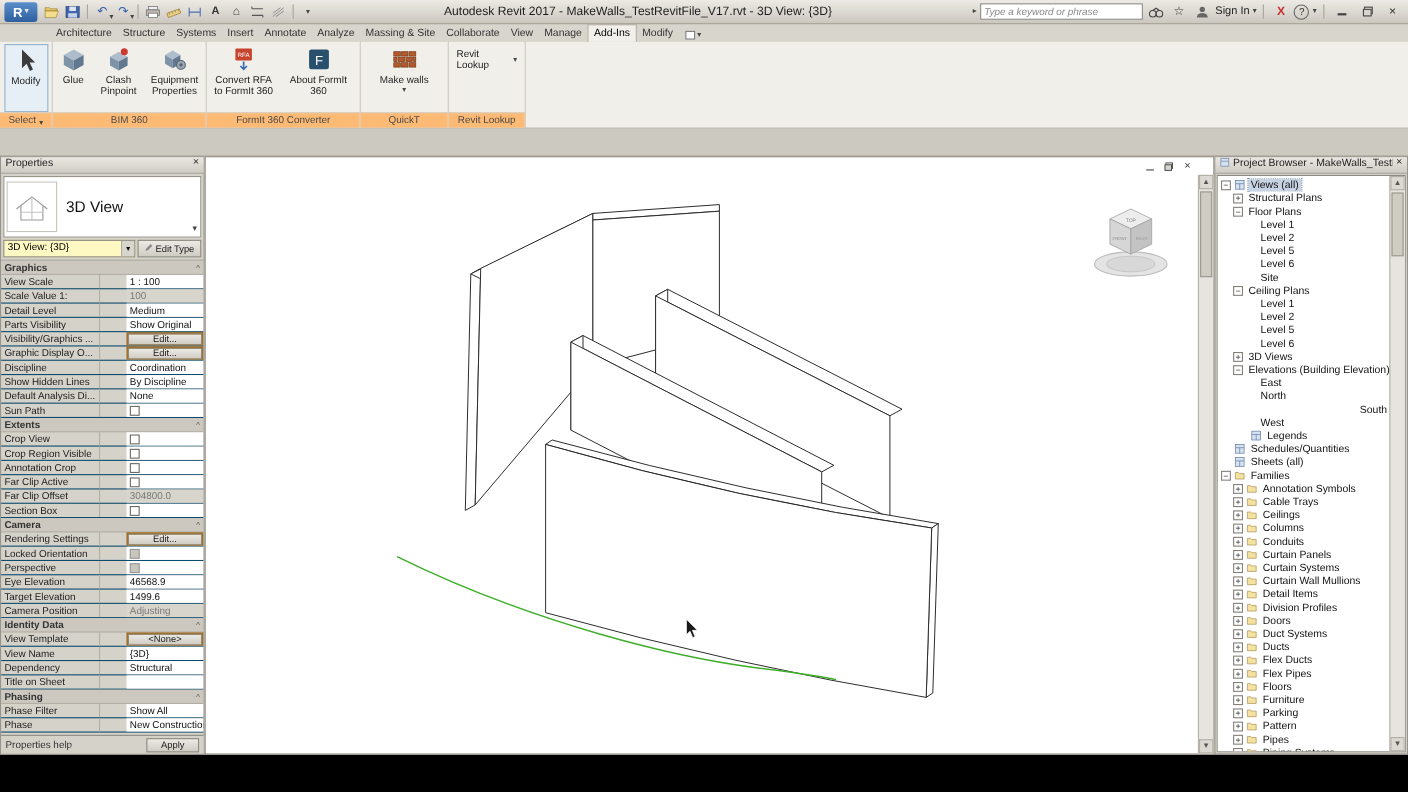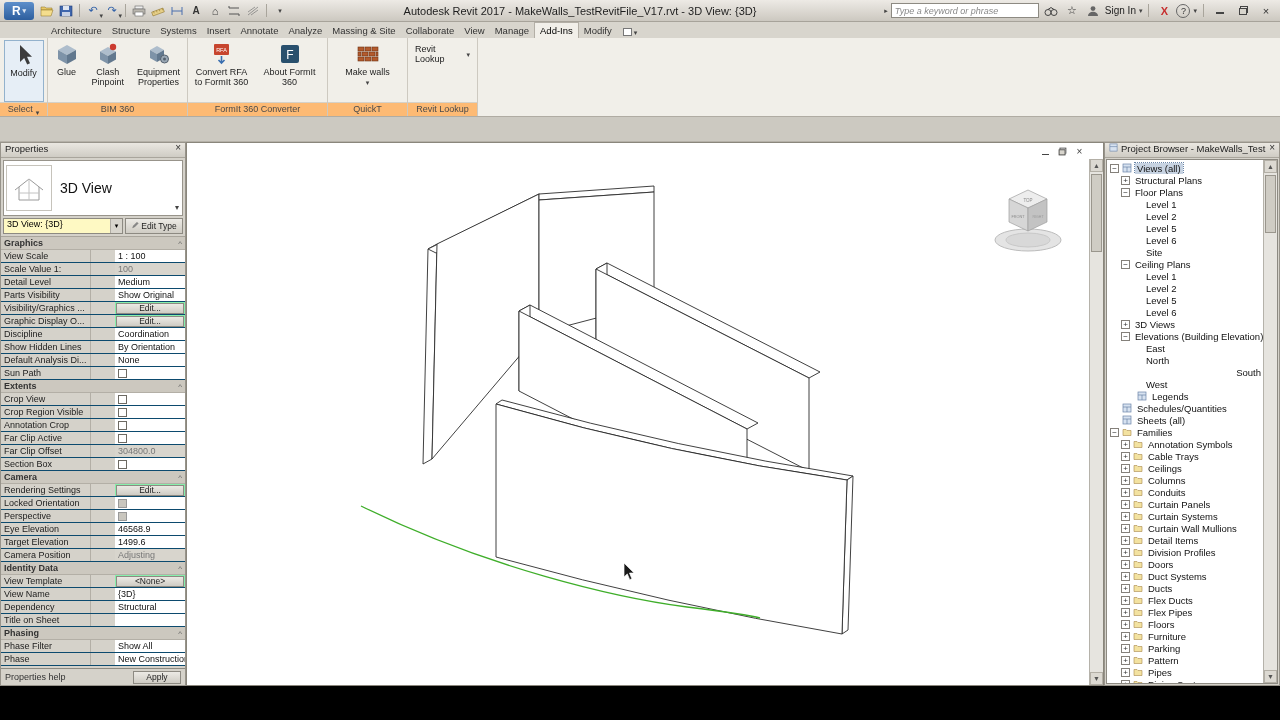--- a/index.html
+++ b/index.html
@@ -93,21 +93,21 @@
   .prop-grid{flex:1;overflow:hidden;border-top:1px solid #a9a59c;}
   .pgroup{height:13px;background:#ccc8bf;font-weight:bold;display:flex;align-items:center;
     padding:0 3px;border-bottom:1px solid #b3afa6;color:#333;font-size:9px;}
   .pgroup .caret{margin-left:auto;color:#666;font-size:8px;font-weight:normal;}
   .prow{display:flex;height:13px;border-bottom:1px solid #0c4a6e;gap:24px;}
   .plabel{width:90px;padding:0 3px;color:#1c1c1c;overflow:hidden;white-space:nowrap;display:flex;
     align-items:center;border-right:1px solid #b3afa6;font-size:9px;flex:none;}
   .pval{flex:1;background:#fff;display:flex;align-items:center;padding:0 3px;overflow:hidden;
     white-space:nowrap;font-size:9px;color:#111;}
   .pval.disabled{background:#d8d5cd;color:#787878;}
-  .pval.btn-cell{background:#86efac;padding:1px;}
+  .pval.btn-cell{background:#a16207;padding:1px;}
   .pbtn{flex:1;height:11px;background:linear-gradient(#eceae5,#cfccc4);border:1px solid #8d8a82;
     font-size:8.5px;line-height:9px;text-align:center;color:#222;}
   .chk{width:9px;height:9px;border:1px solid #6d6a63;background:#fff;display:inline-block;flex:none;}
   .chk.disabled{background:#c9c6be;border-color:#999;}
   .props-footer{height:17px;border-top:1px solid #8d8a82;display:flex;align-items:center;
     padding:0 4px;background:#d5d2ca;flex:none;font-size:9px;color:#333;}
   .apply-btn{margin-left:auto;width:48px;height:13px;background:linear-gradient(#eceae5,#cfccc4);
     border:1px solid #8d8a82;font-size:8.5px;text-align:center;line-height:11px;color:#222;}
 
   
@@ -490,21 +490,21 @@
           <div class="pval btn-cell">
             <div class="pbtn">Edit...</div>
           </div>
         </div>
         <div class="prow">
           <div class="plabel">Discipline</div>
           <div class="pval">Coordination</div>
         </div>
         <div class="prow">
           <div class="plabel">Show Hidden Lines</div>
-          <div class="pval">By Orientation</div>
+          <div class="pval">By Discipline</div>
         </div>
         <div class="prow">
           <div class="plabel">Default Analysis Di...</div>
           <div class="pval">None</div>
         </div>
         <div class="prow">
           <div class="plabel">Sun Path</div>
           <div class="pval">
             <span class="chk"></span>
           </div>

